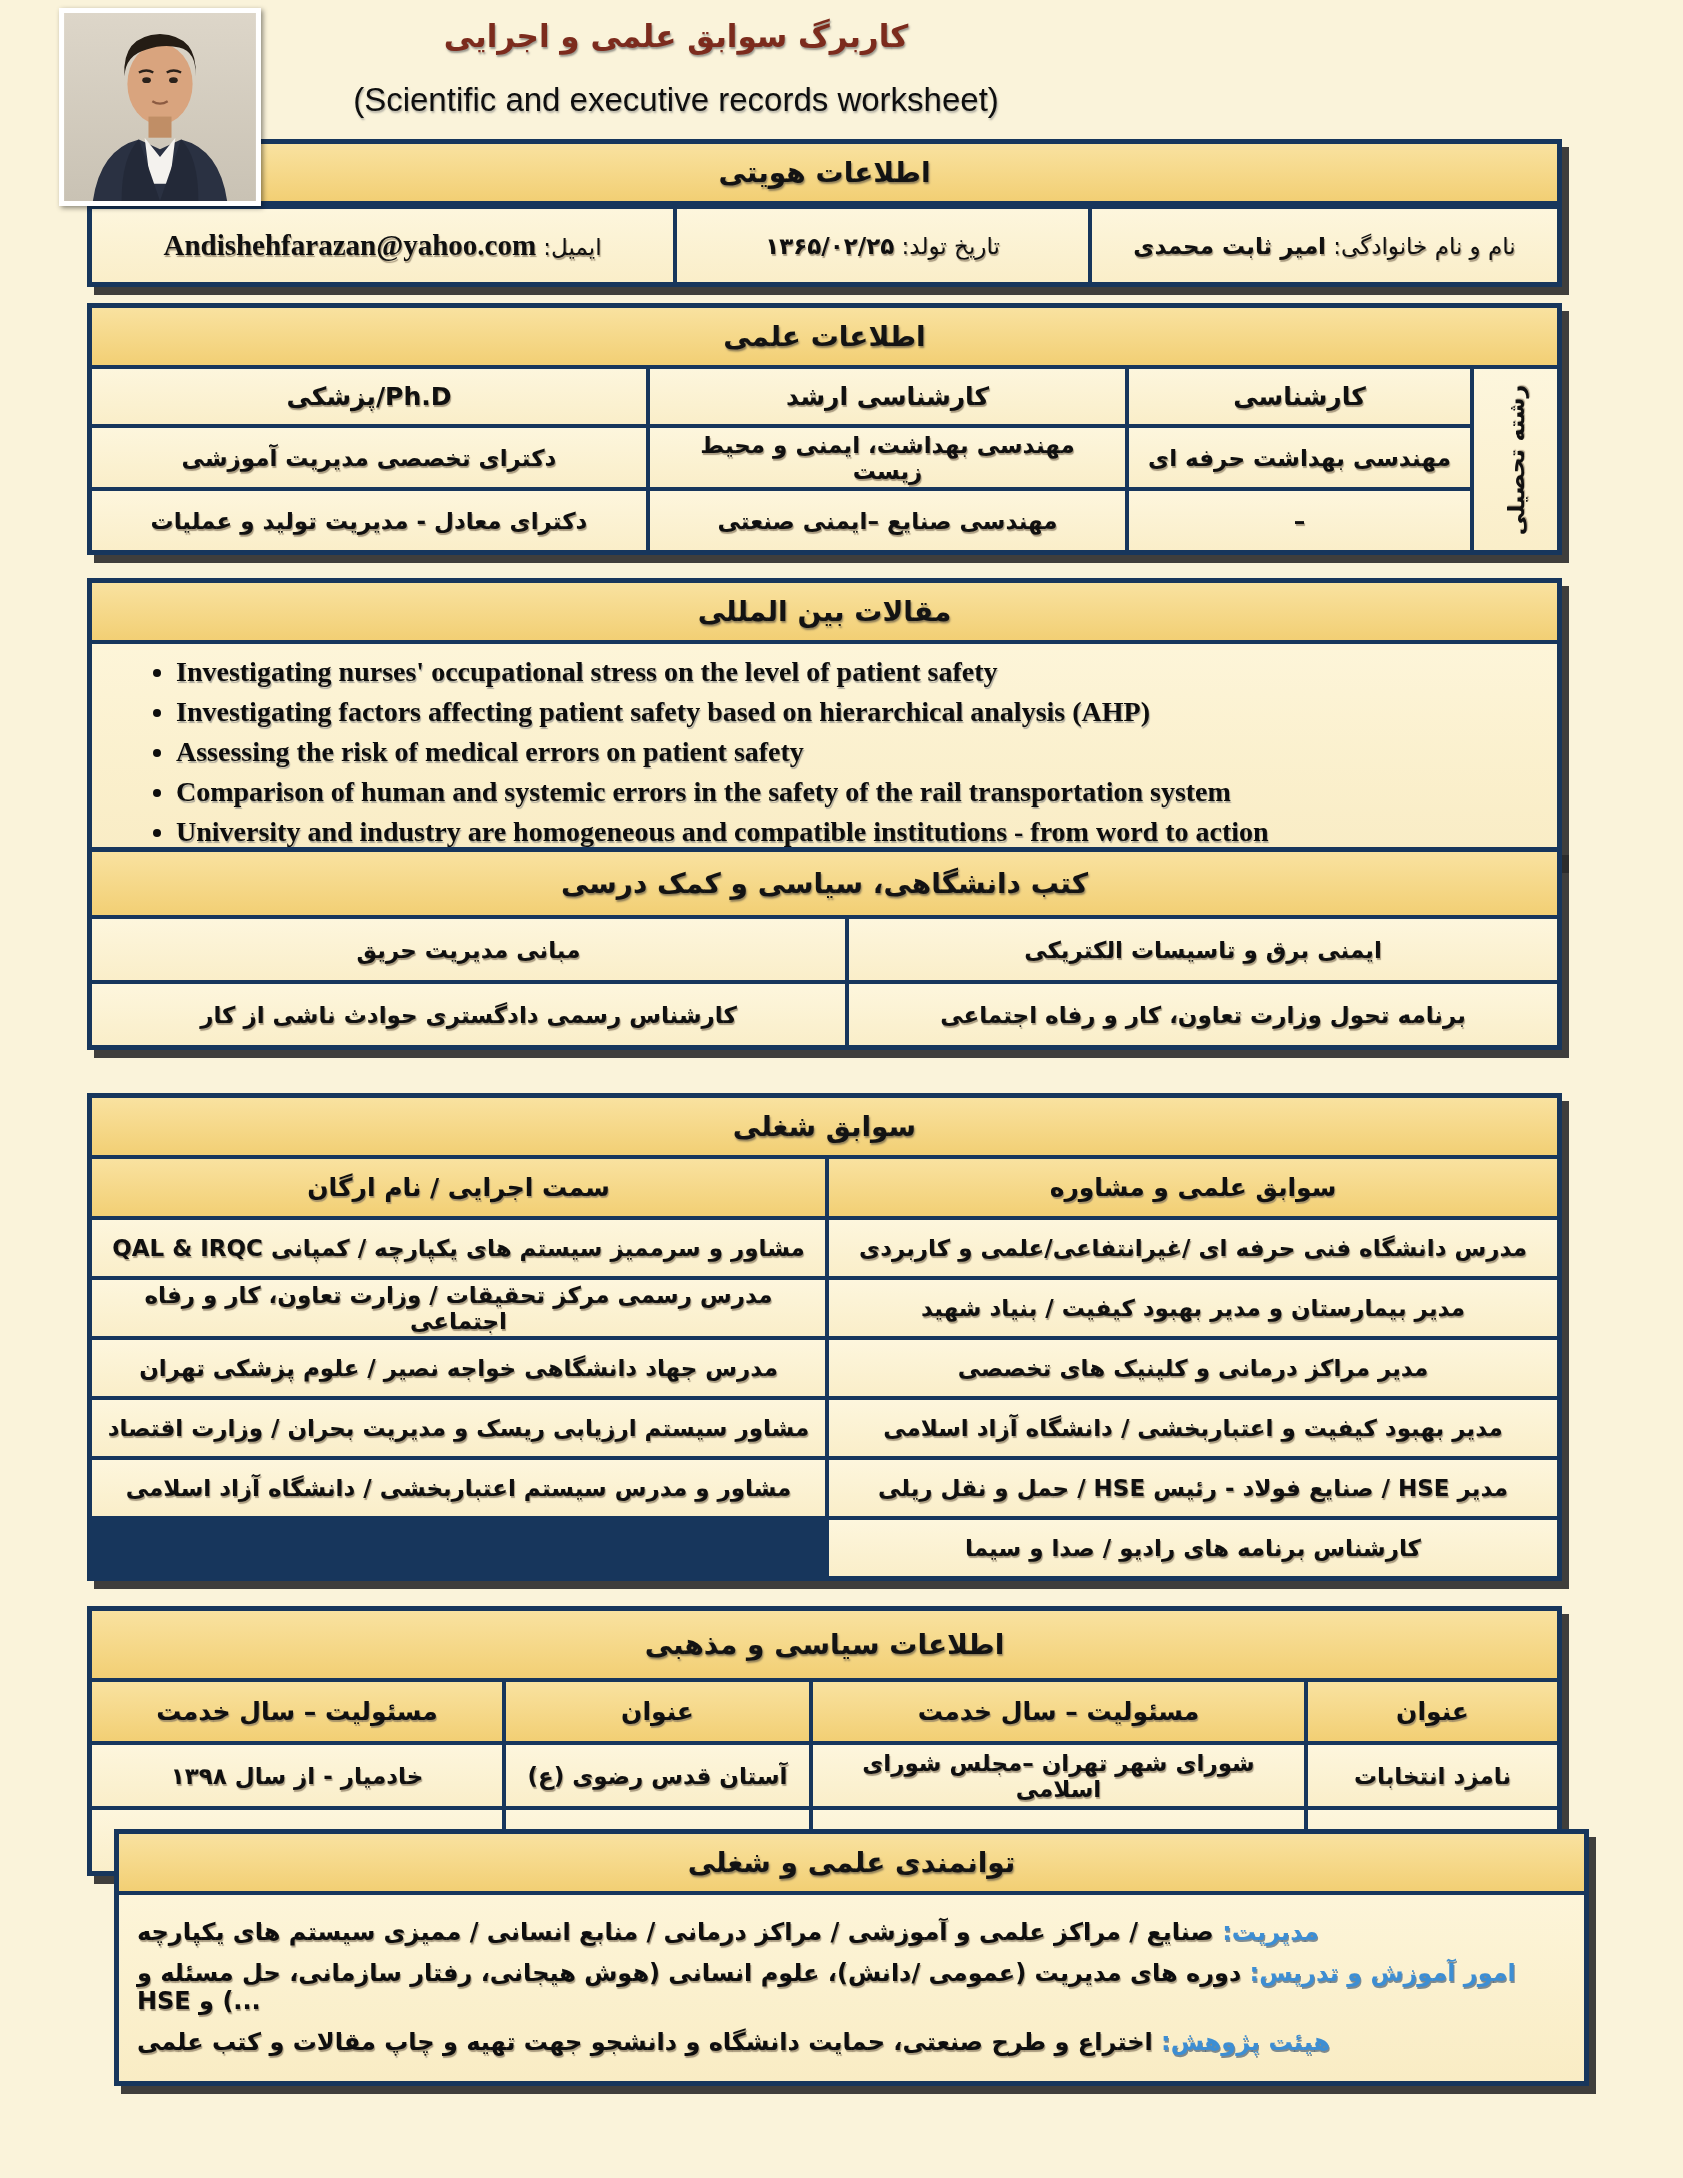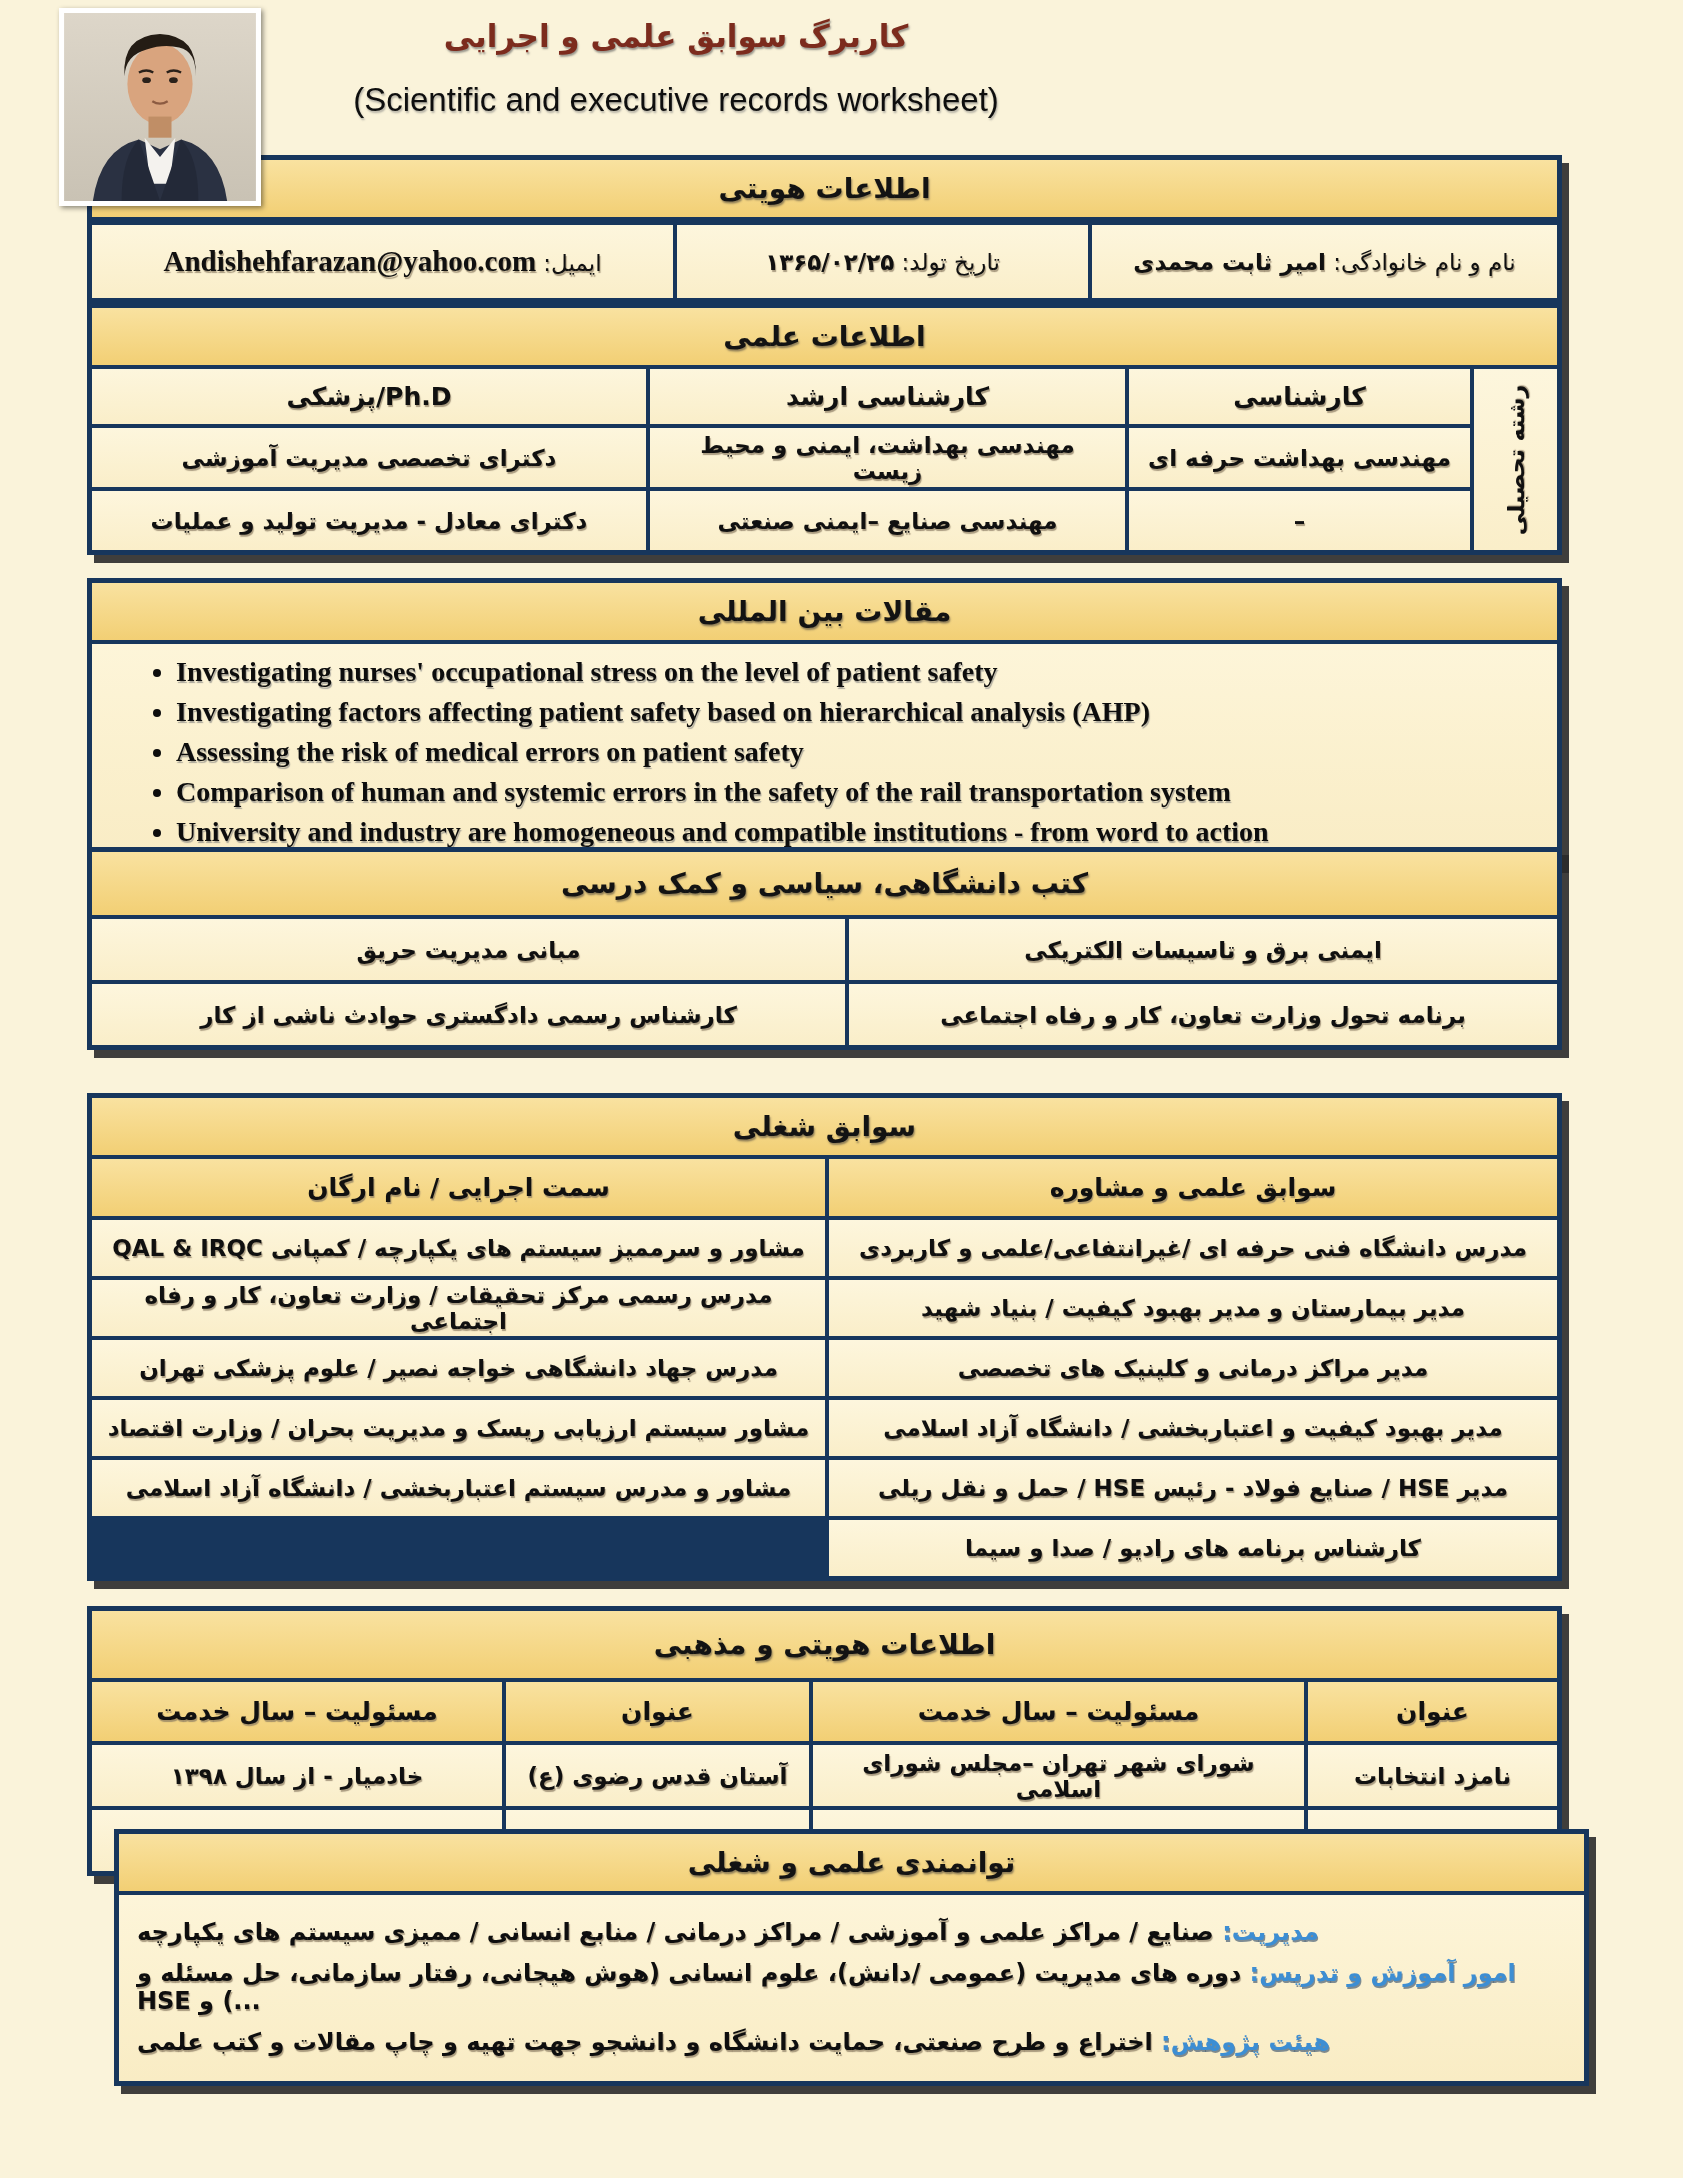--- a/index.html
+++ b/index.html
@@ -33,21 +33,21 @@
     text-shadow:1px 2px 2px rgba(125,110,80,.85);padding:12px 8px;}
   .grid{display:grid;direction:rtl;gap:4px;background:var(--navy);}
   .cell{background:linear-gradient(180deg,var(--cell1),var(--cell2));
     display:flex;align-items:center;justify-content:center;text-align:center;
     font-size:23px;font-weight:bold;color:#101010;
     text-shadow:1px 1.5px 1px rgba(135,120,95,.7);padding:4px 12px;box-sizing:border-box;}
   .cell.gold{background:linear-gradient(180deg,var(--gold1),var(--gold2));font-size:25px;}
   .label-light{font-weight:normal;}
   .latin-serif{font-family:"Liberation Serif","DejaVu Serif",serif;}
   
-  #box-identity{top:155px;gap:8px;}
+  #box-identity{top:139px;gap:8px;}
   #box-identity .grid{grid-template-columns:465px 411px 1fr;grid-auto-rows:minmax(73px,auto);}
   
   #box-education{top:303px;justify-content:space-between;}
   #box-education .grid{grid-template-columns:83px 341px 475px 1fr;
     grid-template-rows:55px 59px 59px;}
   .field-cell{grid-row:1 / span 3;position:relative;}
   .field-cell span{position:absolute;top:50%;left:50%;white-space:nowrap;
     transform:translate(-50%,-50%) rotate(-90deg);font-size:22px;}
   
   #box-articles{top:578px;}
@@ -178,21 +178,21 @@
     <div class="cell">مدرس جهاد دانشگاهی خواجه نصیر / علوم پزشکی تهران</div>
     <div class="cell">مدیر بهبود کیفیت و اعتباربخشی / دانشگاه آزاد اسلامی</div>
     <div class="cell">مشاور سیستم ارزیابی ریسک و مدیریت بحران / وزارت اقتصاد</div>
     <div class="cell">مدیر HSE / صنایع فولاد - رئیس HSE  / حمل و نقل ریلی</div>
     <div class="cell">مشاور و مدرس سیستم اعتباربخشی / دانشگاه آزاد اسلامی</div>
     <div class="cell">کارشناس برنامه های رادیو / صدا و سیما</div>
   </div>
 </div>
 
 <div class="box" id="box-political">
-  <div class="bar">اطلاعات هویتی و مذهبی</div>
+  <div class="bar">اطلاعات سیاسی و مذهبی</div>
   <div class="grid">
     <div class="cell gold">عنوان</div>
     <div class="cell gold">مسئولیت – سال خدمت</div>
     <div class="cell gold">عنوان</div>
     <div class="cell gold">مسئولیت – سال خدمت</div>
     <div class="cell">نامزد انتخابات</div>
     <div class="cell">شورای شهر تهران –مجلس شورای اسلامی</div>
     <div class="cell">آستان قدس رضوی (ع)</div>
     <div class="cell">خادمیار - از سال ۱۳۹۸</div>
     <div class="cell">حزب همت</div>

